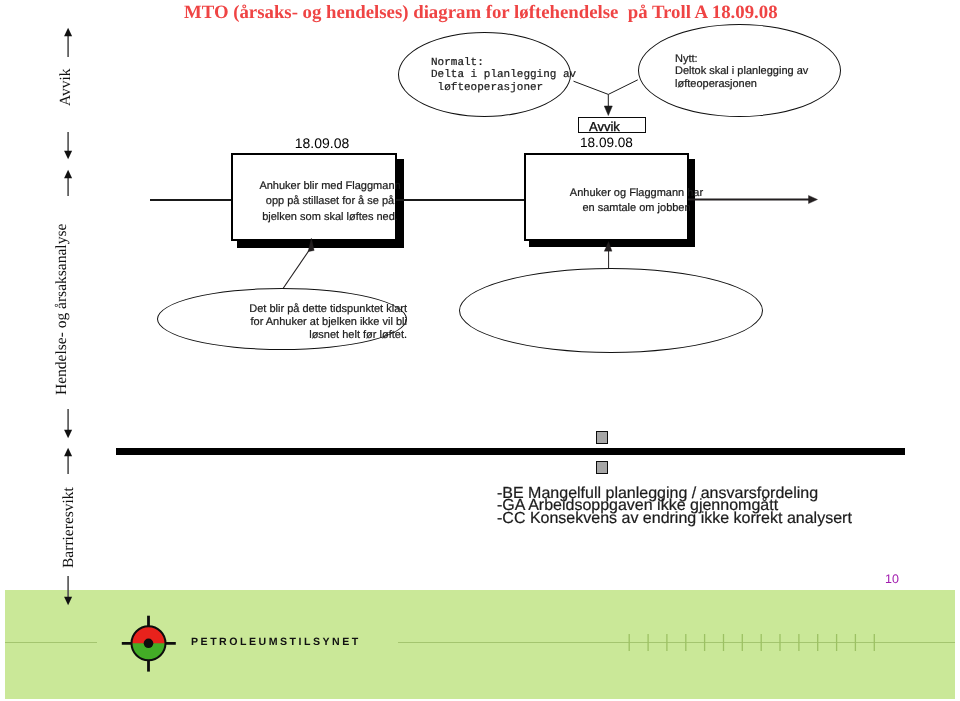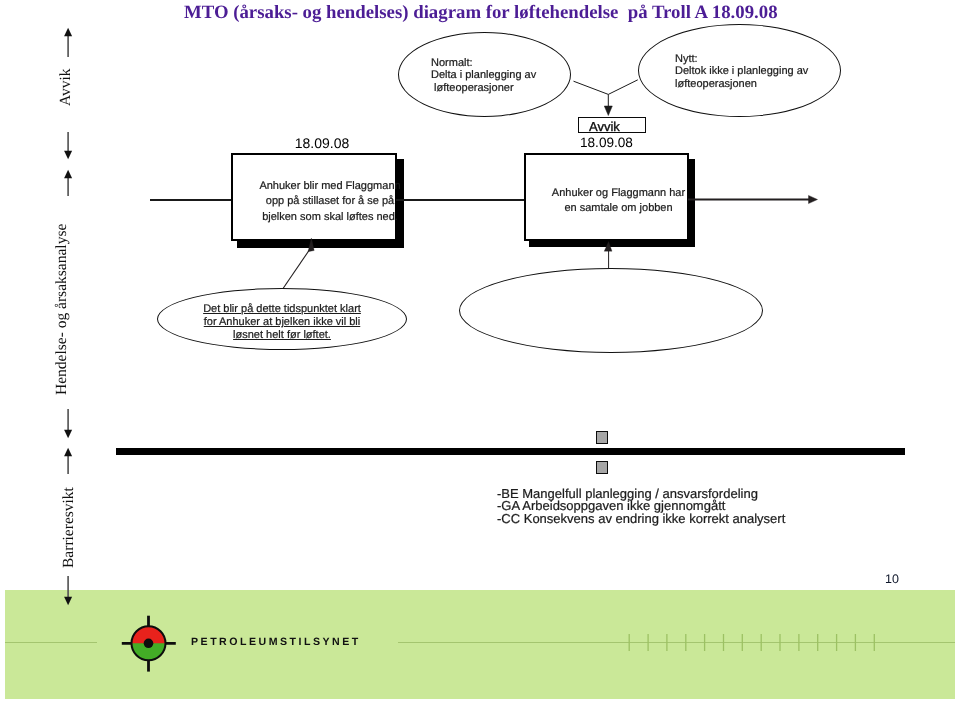--- a/index.html
+++ b/index.html
@@ -1,35 +1,35 @@
 <!DOCTYPE html>
 <html><head>
 <meta charset="utf-8">
 <style>
   * { box-sizing: border-box; }
   html, body { margin:0; padding:0; }
   body { width:960px; height:701px; background:#fff; font-family:"Liberation Sans", sans-serif; overflow:hidden; position:relative;
          -webkit-font-smoothing:antialiased; text-rendering:geometricPrecision; }
   #stage { position:absolute; left:0; top:0; width:960px; height:701px; transform:translateZ(0); }
-  .title { position:absolute; font-family:"Liberation Serif", serif; font-weight:bold; font-size:18.8px; color:#4c1d95; white-space:pre; transform:translateZ(0); }
+  .title { position:absolute; font-family:"Liberation Serif", serif; font-weight:bold; font-size:18.8px; color:#ef4444; white-space:pre; transform:translateZ(0); }
   .vlabel { position:absolute; font-family:"Liberation Serif", serif; font-size:15.5px; color:#111; white-space:nowrap;
             transform-origin:0 0; transform: rotate(-90deg); -webkit-font-smoothing:antialiased; }
   .box { position:absolute; background:#fff; border:2px solid #000; }
   .boxshadow { position:absolute; background:#000; }
   .boxtext { position:absolute; text-align:center; font-size:11px; line-height:17px; color:#1c1c1c; white-space:pre; transform:translateZ(0); -webkit-text-stroke:0.22px #1c1c1c; }
   .ell { position:absolute; border:1.45px solid #111; border-radius:50%; background:#fff; }
   .elltext { position:absolute; font-size:11px; line-height:13px; color:#1c1c1c; white-space:pre; transform:translateZ(0); -webkit-text-stroke:0.22px #1c1c1c; }
   .hline { position:absolute; background:#1a1a1a; }
   .thick { position:absolute; background:#000; }
   .sq { position:absolute; background:#a6a6a6; border:1.6px solid #0d0d0d; }
   .avvikbox { position:absolute; border:1.1px solid #0a0a0a; background:#fff; font-size:14px; text-align:center; color:#0f0f0f; transform:translateZ(0); -webkit-text-stroke:0.35px #0f0f0f; }
   .dateb { position:absolute; font-weight:normal; font-size:14px; color:#000; white-space:nowrap; transform:translateZ(0); }
   .footer { position:absolute; background:#cae898; }
-  .pageno { position:absolute; font-size:12.5px; color:#0f172a; transform:translateZ(0); line-height:12px; }
-  .causes { position:absolute; font-size:13px; line-height:12.3px; color:#1c1c1c; white-space:pre; transform:translateZ(0); -webkit-text-stroke:0.22px #1c1c1c; }
+  .pageno { position:absolute; font-size:12.5px; color:#a21caf; transform:translateZ(0); line-height:12px; }
+  .causes { position:absolute; font-size:16px; line-height:12.3px; color:#1c1c1c; white-space:pre; transform:translateZ(0); -webkit-text-stroke:0.22px #1c1c1c; }
   .logotext { position:absolute; font-weight:bold; font-size:10.6px; letter-spacing:2.5px; color:#111; transform:translateZ(0); }
   svg { position:absolute; overflow:visible; }
 </style>
 </head>
 <body>
 
 <div id="stage">
 
   <div class="footer" style="left:5px; top:590px; width:950px; height:109px;"></div>
   <div style="position:absolute; left:5px; top:641.5px; width:92px; height:1.2px; background:#a4c56f;"></div>
@@ -89,27 +89,27 @@
       <polygon points="20.1,418.3 16.1,409.7 24.1,409.7"></polygon>
       <polygon points="20.1,427.7 16.1,436.3 24.1,436.3"></polygon>
       <polygon points="20.1,585.3 16.1,576.7 24.1,576.7"></polygon>
     </g>
   </svg>
   <div class="vlabel" style="left:57px; top:106px;">Avvik</div>
   <div class="vlabel" style="left:53px; top:395px;">Hendelse- og årsaksanalyse</div>
   <div class="vlabel" style="left:60px; top:568px;">Barrieresvikt</div>
 
   <div class="ell" style="left:398px; top:32px; width:173px; height:85px;"></div>
-  <div class="elltext" style="left:431px; top:56.5px; width:140px; line-height:12.8px;">Normalt:
+  <div class="elltext" style="left:431px; top:56.5px; width:140px; line-height:12.8px;font-family:Liberation Mono, monospace;">Normalt:
 Delta i planlegging av
  løfteoperasjoner</div>
 
   <div class="ell" style="left:638px; top:24px; width:203px; height:93px;"></div>
   <div class="elltext" style="left:675px; top:52.5px; width:170px; line-height:12.8px;">Nytt:
-Deltok ikke i planlegging av
+Deltok skal i planlegging av
 løfteoperasjonen</div>
 
   <svg width="120" height="50" style="left:560px; top:78px;">
     <g stroke="#1a1a1a" stroke-width="1" fill="#1a1a1a">
       <path d="M 13.5 3.2 L 48.3 16.4" fill="none"></path>
       <path d="M 77.8 1.8 L 48.3 16.4" fill="none"></path>
       <line x1="48.3" y1="16.4" x2="48.3" y2="32"></line>
       <polygon points="48.3,37.5 44.3,28 52.3,28" stroke-width="0.5"></polygon>
     </g>
   </svg>
@@ -124,38 +124,38 @@
   <div class="boxshadow" style="left:237px; top:159px; width:167px; height:89px;"></div>
   <div class="box" style="left:231px; top:153px; width:166px; height:88px;"></div>
   <div class="boxtext" style="left:247px; top:179px; width:166px; line-height:15.4px;">Anhuker blir med Flaggmann
 opp på stillaset for å se på
 bjelken som skal løftes ned.</div>
 
   <div class="hline" style="left:396px; top:198.6px; width:130px; height:2px;"></div>
 
   <div class="boxshadow" style="left:529px; top:159px; width:166px; height:88px;"></div>
   <div class="box" style="left:524px; top:153px; width:165px; height:88px;"></div>
-  <div class="boxtext" style="left:536px; top:186px; width:165px; line-height:15px;">Anhuker og Flaggmann har
+  <div class="boxtext" style="left:554px; top:186px; width:165px; line-height:15px;">Anhuker og Flaggmann har
 en samtale om jobben</div>
 
   <svg width="145" height="24" style="left:688px; top:188px;">
     <g stroke="#231f20" stroke-width="1.3" fill="#231f20">
       <line x1="0" y1="11.5" x2="121" y2="11.5" stroke-width="1.8"></line>
       <polygon points="129.5,11.5 120.5,7.4 120.5,15.6" stroke-width="0.4"></polygon>
     </g>
   </svg>
 
   <svg width="44" height="60" style="left:278px; top:236px;">
     <g stroke="#231f20" stroke-width="1.1" fill="#231f20">
       <line x1="32" y1="13" x2="4" y2="54"></line>
       <polygon points="33.4,2 30.0,15.8 36.2,14.5" stroke-width="0.3"></polygon>
     </g>
   </svg>
   <div class="ell" style="left:157px; top:288px; width:250px; height:62px;"></div>
-  <div class="elltext" style="left:157px; top:303px; width:250px; text-align:center; line-height:13px;text-decoration:underline;">Det blir på dette tidspunktet klart
+  <div class="elltext" style="left:157px; top:303px; width:250px; text-align:right; line-height:13px;">Det blir på dette tidspunktet klart
 for Anhuker at bjelken ikke vil bli
 løsnet helt før løftet.</div>
 
   <svg width="26" height="40" style="left:600px; top:236px;">
     <g stroke="#231f20" stroke-width="1" fill="#231f20">
       <line x1="8.6" y1="12" x2="8.6" y2="32"></line>
       <polygon points="8.6,5.5 4.2,15.2 12.0,15.2" stroke-width="0.3"></polygon>
     </g>
   </svg>
   <div class="ell" style="left:459px; top:268px; width:304px; height:85px;"></div>

